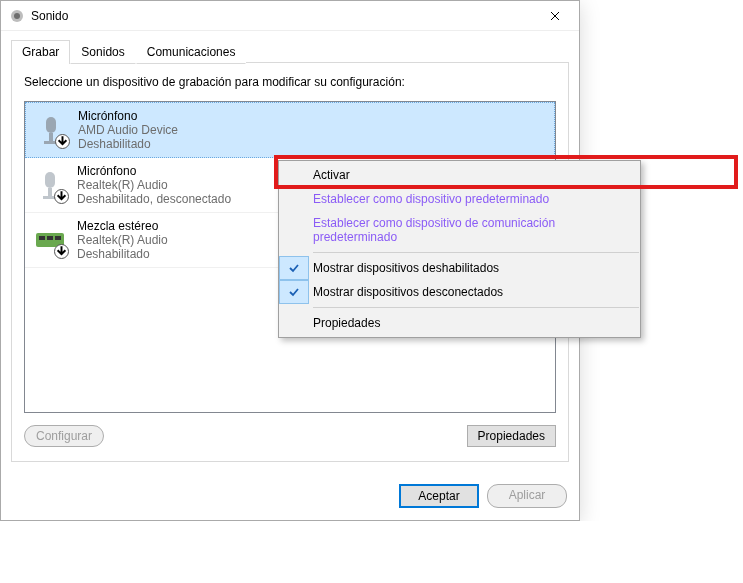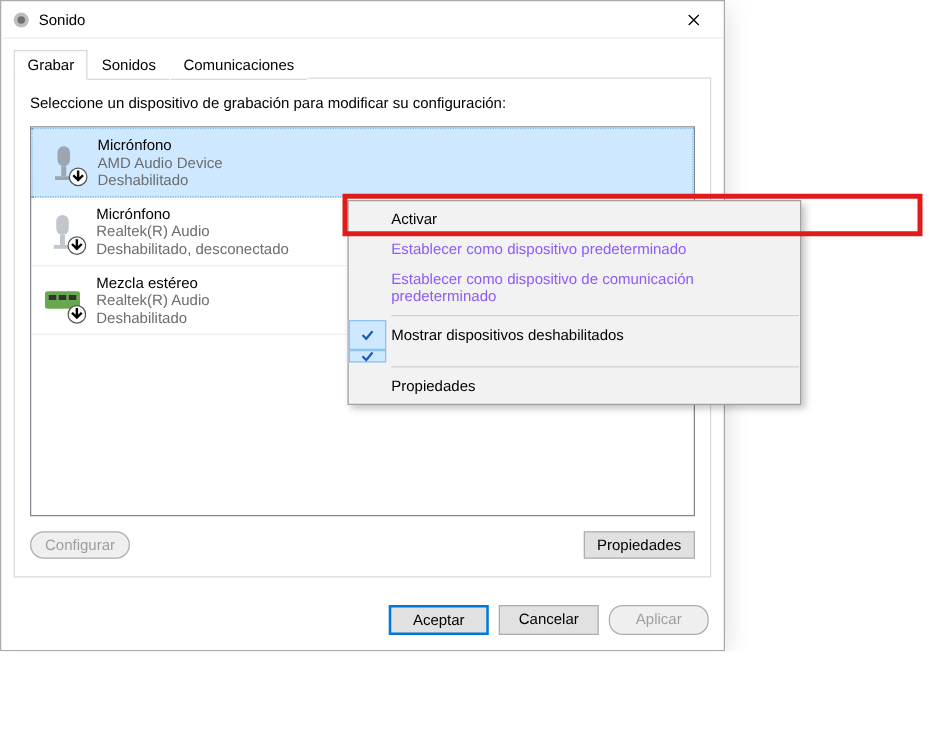--- a/index.html
+++ b/index.html
@@ -139,21 +139,20 @@
       <div class="buttons-row">
         <div class="btn disabled">Configurar</div>
         <div class="spacer"></div>
         <div class="btn">Propiedades</div>
       </div>
     </div>
   </div>
 
   <div class="dialog-buttons">
     <div class="btn primary">Aceptar</div>
-    <div class="btn">Cancelar</div>
     <div class="btn disabled">Aplicar</div>
   </div>
 </div>
 
 <div class="context-menu">
   <div class="menu-item">Activar</div>
   <div class="menu-item disabled">Establecer como dispositivo predeterminado</div>
   <div class="menu-item disabled">Establecer como dispositivo de comunicación predeterminado</div>
   <div class="menu-sep"></div>
   <div class="menu-item">
@@ -163,18 +162,19 @@
         </svg>
       </span>
     <span>Mostrar dispositivos deshabilitados</span>
   </div>
   <div class="menu-item">
     <span class="menu-check checked">
         <svg viewBox="0 0 12 12">
           <path d="M2 6 L5 9 L10 3" stroke="#1a5fb4" stroke-width="1.8" fill="none"></path>
         </svg>
       </span>
+    <span>Mostrar dispositivos desconectados</span>
   </div>
   <div class="menu-sep"></div>
   <div class="menu-item">Propiedades</div>
 </div>
 
 <div class="highlight-frame" style="left:274px; top:155px; width:464px; height:34px;"></div>
 
 </body></html>

